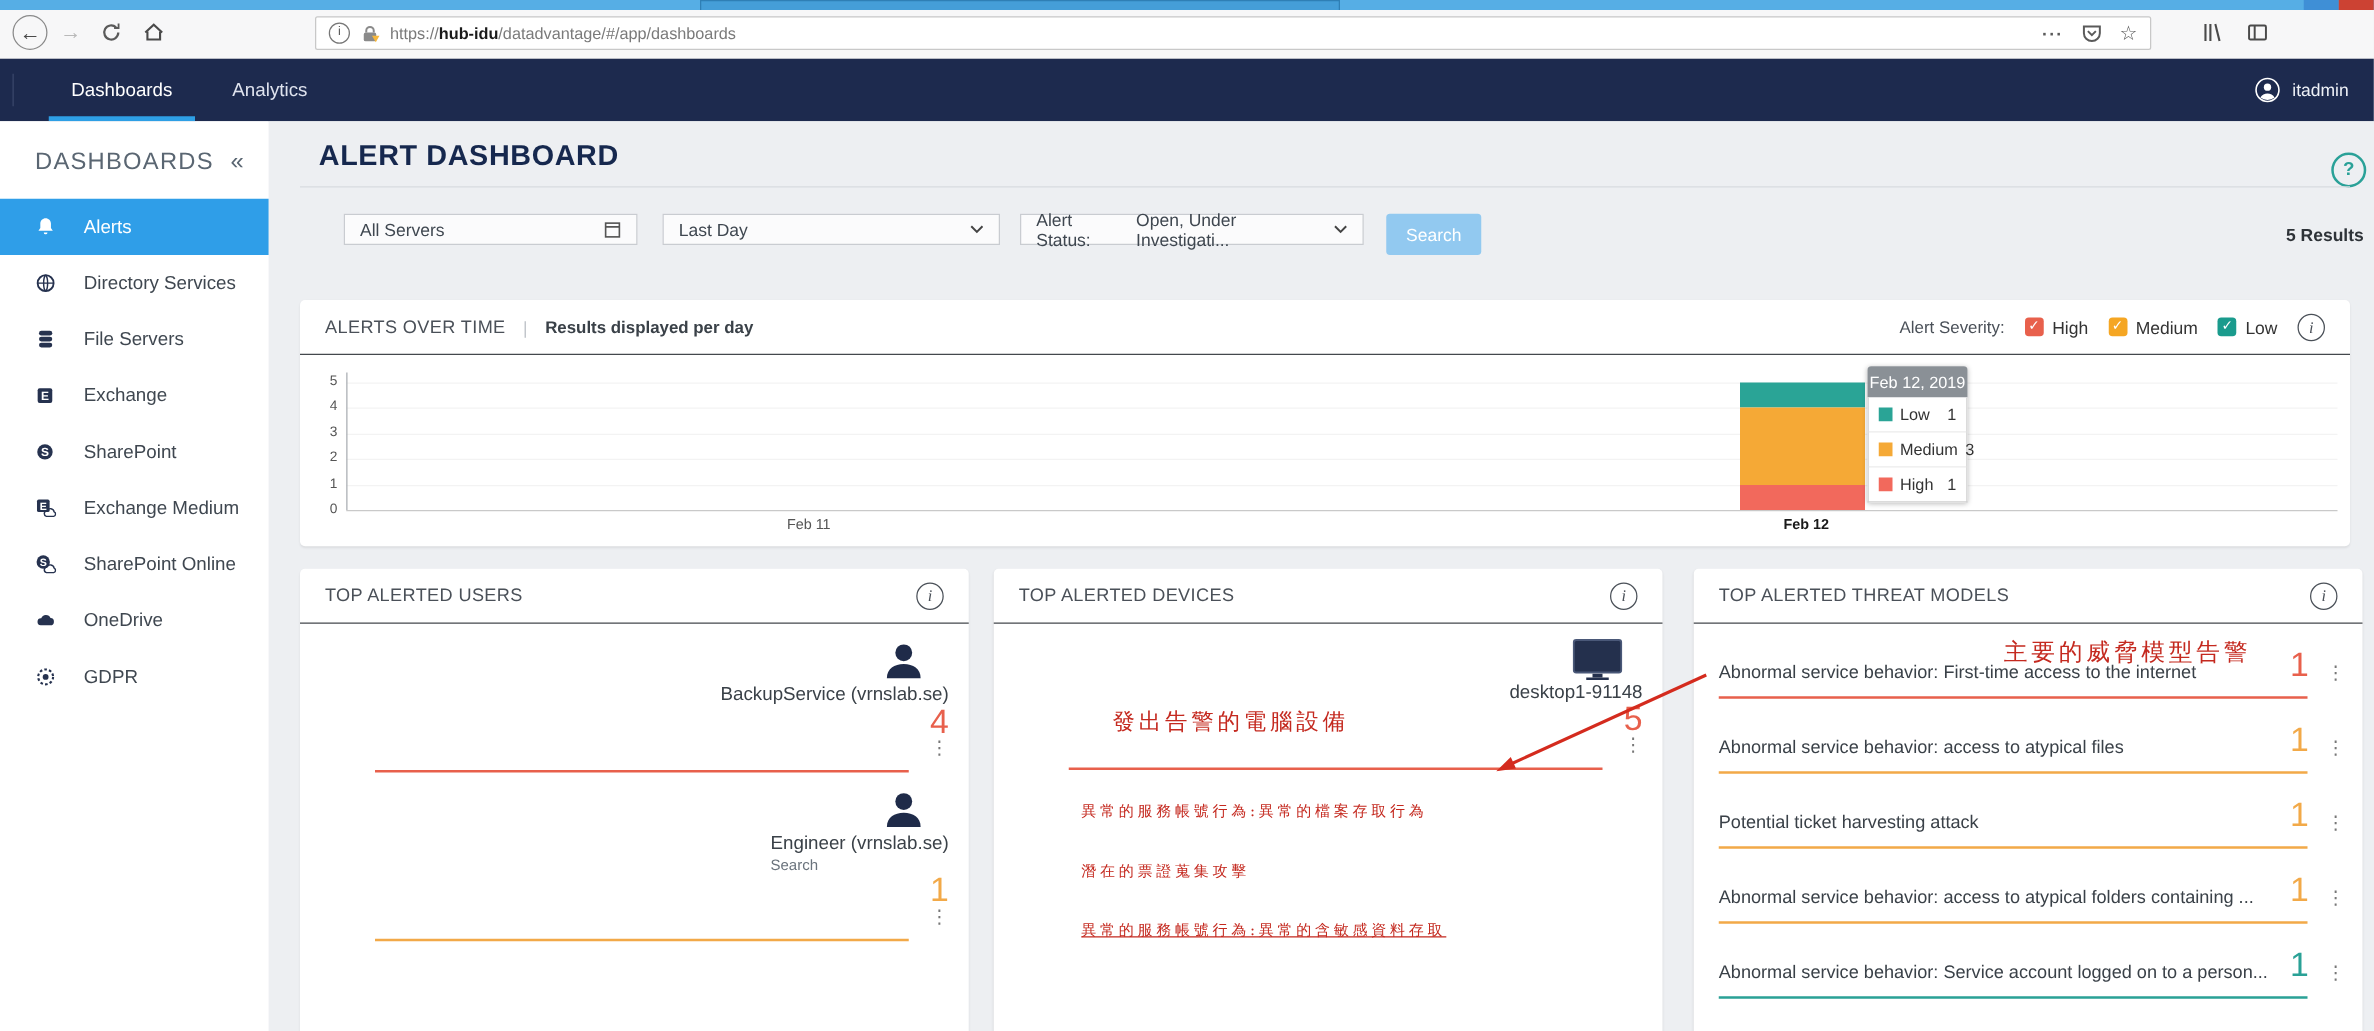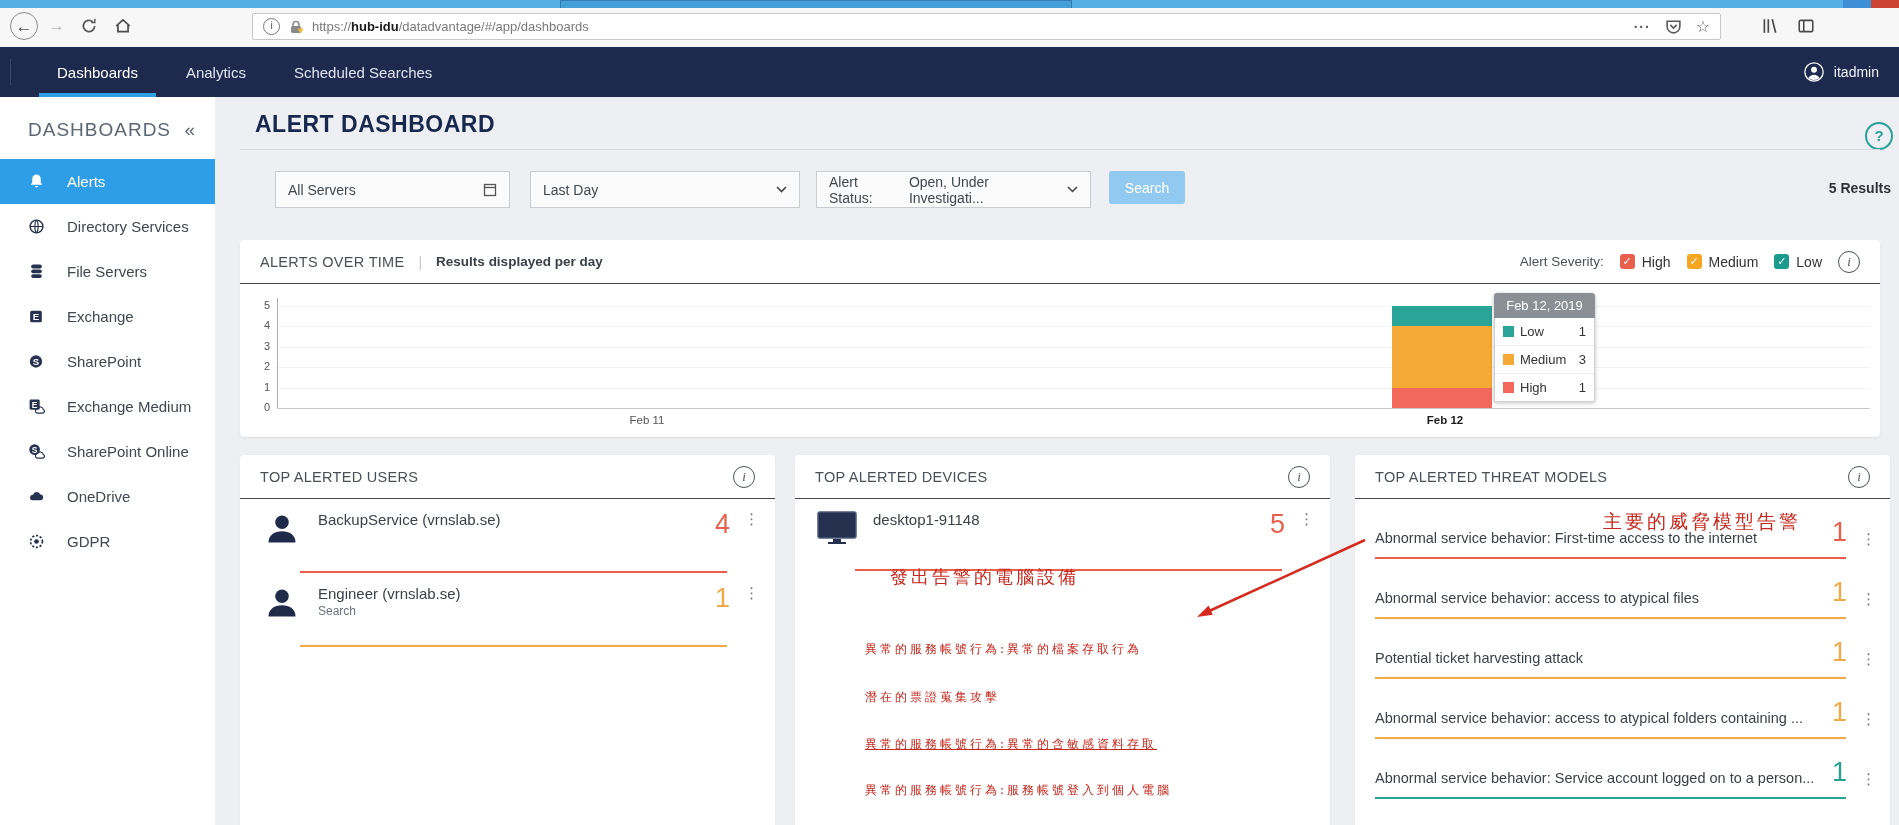--- a/index.html
+++ b/index.html
@@ -50,21 +50,21 @@
   .side-item.active .si-icon svg{fill:#fff;}
 
   
   .main{position:absolute;left:215px;top:97px;right:0;bottom:0;background:#edeff2;}
   .page-title{position:absolute;left:40px;top:14px;font-size:23px;font-weight:bold;color:#16284e;letter-spacing:.5px;}
   .help-circle{position:absolute;right:6px;top:25px;width:24px;height:24px;border:2px solid #2aa198;border-radius:50%;
     color:#2aa198;font-size:15px;font-weight:bold;text-align:center;line-height:23px;}
   .main-divider{position:absolute;left:25px;right:19px;top:52px;height:1px;background:#d8dbdf;}
 
   
-  .fbox{position:absolute;top:74px;height:37px;background:#fbfbfc;border:1px solid #c9ccd1;box-sizing:border-box;
+  .fbox{position:absolute;top:74px;height:25px;background:#fbfbfc;border:1px solid #c9ccd1;box-sizing:border-box;
     display:flex;align-items:center;padding:0 12px;font-size:14px;color:#3f4750;cursor:pointer;}
   .fbox .spacer{flex:1;}
   #f-servers{left:60px;width:235px;}
   #f-range{left:315px;width:270px;}
   #f-status{left:601px;width:275px;}
   .search-btn{position:absolute;left:894px;top:74px;width:76px;height:33px;background:#92c9f0;color:#fff;border:none;
     border-radius:3px;font-size:14px;font-family:"Liberation Sans",sans-serif;cursor:pointer;}
   .results{position:absolute;right:8px;top:83px;font-size:14px;font-weight:600;color:#2e3338;}
 
   
@@ -82,33 +82,33 @@
     line-height:20px;font-size:13px;font-family:"Liberation Serif",serif;font-style:italic;box-sizing:border-box;cursor:pointer;}
 
   .gridline{position:absolute;left:37px;right:10px;height:1px;background:#f3f3f3;}
   .baseline{background:#c9c9c9;}
   .yaxis{position:absolute;left:37px;top:58px;width:1px;height:110px;background:#a9adb2;}
   .ytick{position:absolute;left:4px;width:26px;text-align:right;font-size:11px;color:#555;}
   .xlab{position:absolute;top:174px;width:90px;text-align:center;font-size:11.5px;color:#555;}
   .xlab.bold{font-weight:bold;color:#1a1a1a;}
   .bar{position:absolute;left:1152px;bottom:29px;width:100px;display:flex;flex-direction:column;}
   .bar-seg{width:100%;}
-  .tooltip{position:absolute;left:1254px;top:53px;width:101px;box-shadow:0 1px 4px rgba(0,0,0,.25);border-radius:3px;z-index:5;}
+  .tooltip{position:absolute;left:1254px;top:53px;width:80px;box-shadow:0 1px 4px rgba(0,0,0,.25);border-radius:3px;z-index:5;}
   .tt-head{background:#8a9096;color:#fff;font-size:13px;text-align:center;padding:5px 0;border-radius:3px 3px 0 0;}
   .tt-body{background:#fff;border:1px solid #d0d0d0;border-top:none;}
   .tt-row{display:flex;align-items:center;gap:6px;padding:6px 8px;border-top:1px solid #ececec;font-size:13px;color:#333;}
   .tt-row:first-child{border-top:none;}
   .tt-swatch{width:11px;height:11px;flex:0 0 auto;}
   .tt-val{margin-left:auto;}
 
   
   #card-users{left:25px;top:358px;width:535px;height:390px;}
   #card-devices{left:580px;top:358px;width:535px;height:390px;}
   #card-threats{left:1140px;top:358px;width:535px;height:390px;}
-  .p-row{position:relative;display:flex;align-items:flex-start;padding:12px 16px 26px 22px;}
+  .p-row{position:relative;display:flex;align-items:flex-end;padding:12px 16px 12px 22px;flex-direction:column;}
   .p-icon{width:40px;flex:0 0 auto;margin-right:16px;display:flex;justify-content:center;}
   .p-name{font-size:15px;color:#3a4148;}
   .p-sub{font-size:12px;color:#6a737c;margin-top:2px;}
   .row-num{margin-left:auto;font-size:27px;font-weight:300;line-height:1;}
   .kebab{font-size:15px;color:#777;margin-left:14px;cursor:pointer;line-height:1;}
   .row-line{position:absolute;left:60px;right:48px;bottom:0;height:2px;}
   .t-row{position:relative;display:flex;align-items:flex-end;height:60px;padding:0 14px 13px 20px;box-sizing:border-box;}
   .t-name{font-size:14.5px;color:#3a4148;flex:1;padding-right:10px;}
   .t-row .row-line{left:20px;right:44px;}
   .t-row .row-num{margin-left:0;}
@@ -184,23 +184,20 @@
   </div>
 
   <div class="navbar">
     <div class="nav-divider"></div>
     <div class="tabs">
       <div class="tab active">
           <span>Dashboards</span>
         </div>
       <div class="tab">
           <span>Analytics</span>
-        </div>
-      <div class="tab">
-          <span>Scheduled Searches</span>
         </div>
     </div>
     <div class="nav-user">
       <svg width="22" height="22" viewBox="0 0 24 24">
           <circle cx="12" cy="12" r="10" fill="none" stroke="#fff" stroke-width="1.4"></circle>
           <circle cx="12" cy="9.5" r="3.2" fill="#fff"></circle>
           <path d="M5.8 18.6a7.2 7.2 0 0 1 12.4 0 10 10 0 0 1-12.4 0z" fill="#fff"></path>
         </svg>
       <span>itadmin</span>
     </div>
@@ -444,21 +441,20 @@
             <div class="p-name">desktop1-91148</div>
           </span>
         <span class="row-num" style="color: rgb(232, 96, 76);">5</span>
         <span class="kebab">⋮</span>
         <span class="row-line" style="background: rgb(232, 96, 76);"></span>
       </div>
       <div class="cn" id="cn-devices">發出告警的電腦設備</div>
       <div class="cn cn-line" id="cn-l0">異常的服務帳號行為:異常的檔案存取行為</div>
       <div class="cn cn-line" id="cn-l1">潛在的票證蒐集攻擊</div>
       <div class="cn cn-line" id="cn-l2">異常的服務帳號行為:異常的含敏感資料存取</div>
-      <div class="cn cn-line" id="cn-l3">異常的服務帳號行為:服務帳號登入到個人電腦</div>
     </div>
 
     <div class="card" id="card-threats">
       <div class="card-head">
         <span class="card-title">TOP ALERTED THREAT MODELS</span>
         <span class="info-circle" style="margin-left:auto;">i</span>
       </div>
       <div class="cn" id="cn-threat-head">主要的威脅模型告警</div>
       <div class="t-row">
         <span class="t-name">Abnormal service behavior: First-time access to the internet</span>

